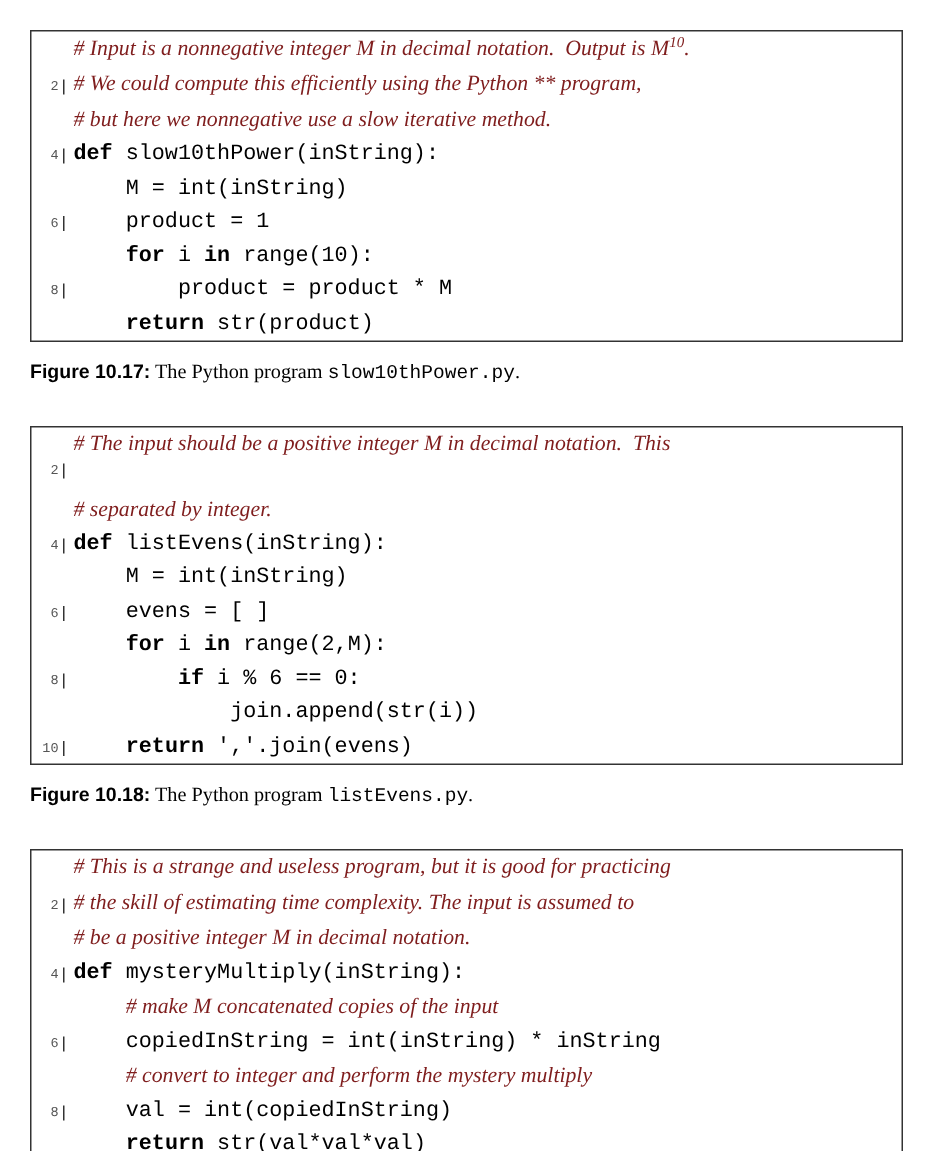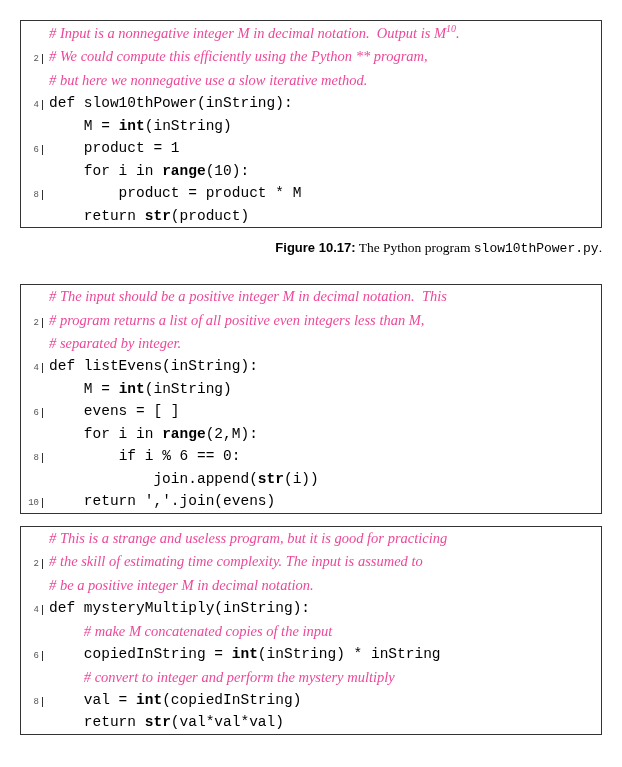--- a/index.html
+++ b/index.html
@@ -33,31 +33,31 @@
     .code-cell {
       font-family: "Courier New", monospace;
       font-size: 14.5px;
       padding-left: 6px;
       white-space: pre;
       line-height: 1.55;
     }
     .comment {
       font-style: italic;
       font-family: "Times New Roman", serif;
-      color: #ec4899;
+      color: #7f1d1d;
       font-size: 14.5px;
     }
     .keyword {
+      font-weight: bold;
+    }
+    .builtin {
       font-weight: normal;
     }
-    .builtin {
-      font-weight: bold;
-    }
     .caption {
-      text-align: right;
+      text-align: left;
       font-family: "Times New Roman", serif;
       font-size: 13.5px;
       margin-bottom: 28px;
     }
     .caption .label {
       font-weight: bold;
       font-family: Arial, sans-serif;
       font-size: 13px;
     }
     .caption .tt {
@@ -115,21 +115,20 @@
       </div>
     </div>
     <div class="caption"><span class="label">Figure 10.17:</span><span> The Python program </span><span class="tt">slow10thPower.py</span><span>.</span></div>
     <div class="code-block">
       <div class="code-line">
         <div class="lineno-cell"></div>
         <div class="code-cell"><span class="comment"># The input should be a positive integer M in decimal notation.  This</span></div>
       </div>
       <div class="code-line">
         <div class="lineno-cell">2</div>
-        <div class="code-cell"><span class="comment"># program returns a list of all positive even integers less than M,</span></div>
       </div>
       <div class="code-line">
         <div class="lineno-cell"></div>
         <div class="code-cell"><span class="comment"># separated by integer.</span></div>
       </div>
       <div class="code-line">
         <div class="lineno-cell">4</div>
         <div class="code-cell"><span class="keyword">def</span><span> listEvens(inString):</span></div>
       </div>
       <div class="code-line">
@@ -150,20 +149,21 @@
       </div>
       <div class="code-line">
         <div class="lineno-cell"></div>
         <div class="code-cell"><span>            join.append(</span><span class="builtin">str</span><span>(i))</span></div>
       </div>
       <div class="code-line">
         <div class="lineno-cell">10</div>
         <div class="code-cell"><span>    </span><span class="keyword">return</span><span> </span><span class="string">','</span><span>.join(evens)</span></div>
       </div>
     </div>
+    <div class="caption"><span class="label">Figure 10.18:</span><span> The Python program </span><span class="tt">listEvens.py</span><span>.</span></div>
     <div class="code-block">
       <div class="code-line">
         <div class="lineno-cell"></div>
         <div class="code-cell"><span class="comment"># This is a strange and useless program, but it is good for practicing</span></div>
       </div>
       <div class="code-line">
         <div class="lineno-cell">2</div>
         <div class="code-cell"><span class="comment"># the skill of estimating time complexity. The input is assumed to</span></div>
       </div>
       <div class="code-line">

